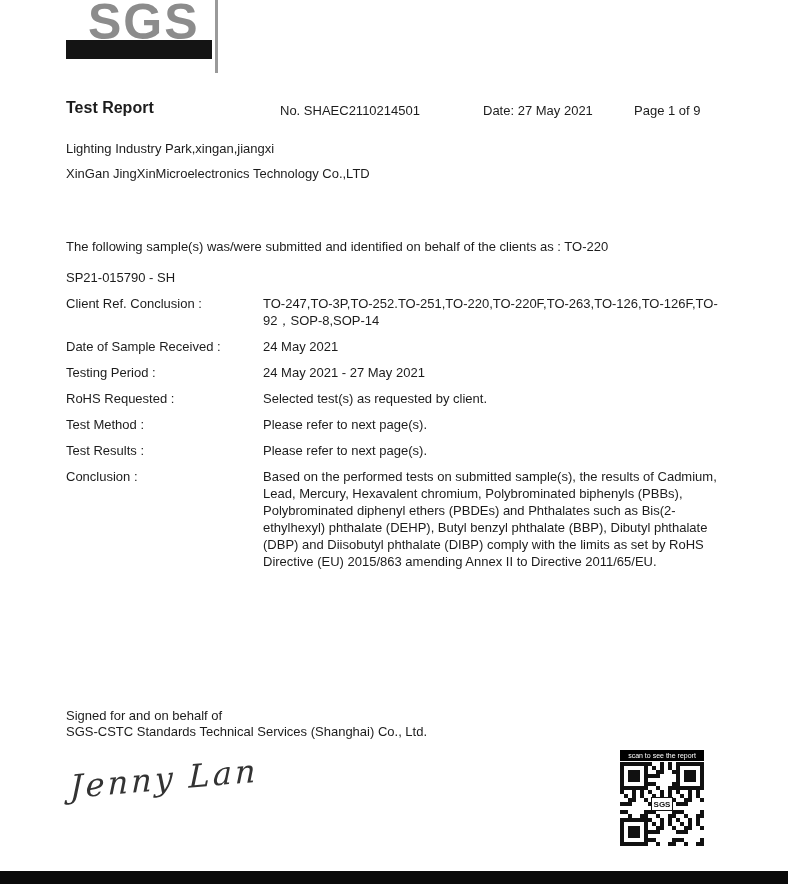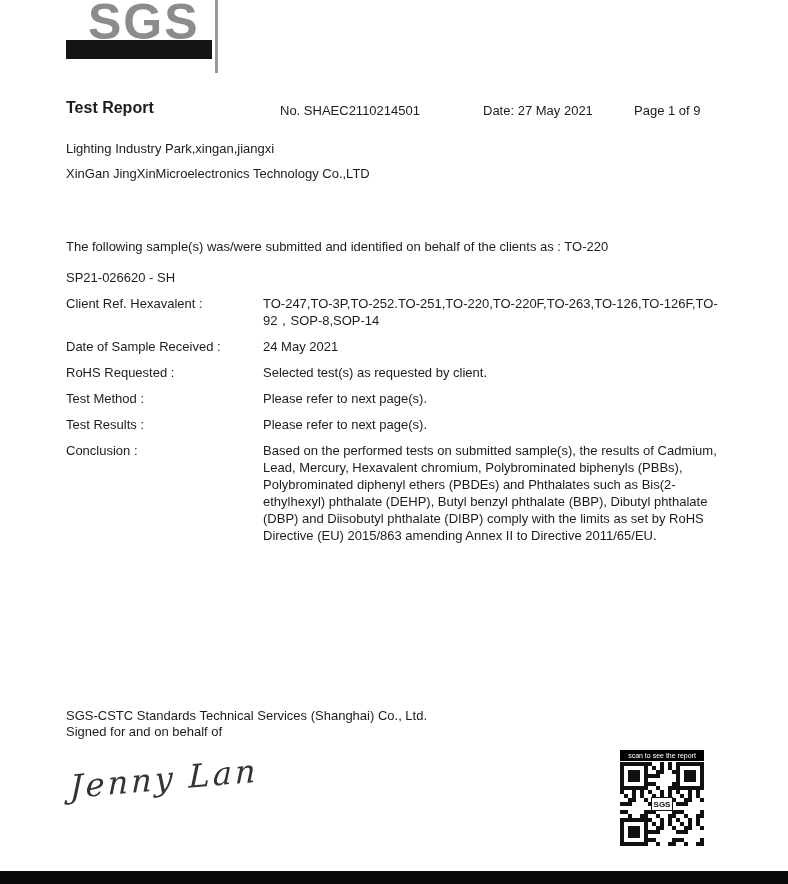--- a/index.html
+++ b/index.html
@@ -77,51 +77,55 @@
 
 <div class="client">
   <div>Lighting Industry Park,xingan,jiangxi</div>
   <div>XinGan JingXinMicroelectronics Technology Co.,LTD</div>
 </div>
 
 <div class="content">
   <div class="intro">The following sample(s) was/were submitted and identified on behalf of the clients as : TO-220</div>
 
   <div class="row">
-    <div class="value">SP21-026620 - SH</div>
-  </div>
-  <div class="row">
-    <div class="label">Client Ref. Hexavalent :</div>
+    <div class="value">SP21-015790 - SH</div>
+  </div>
+  <div class="row">
+    <div class="label">Client Ref. Conclusion :</div>
     <div class="value">TO-247,TO-3P,TO-252.TO-251,TO-220,TO-220F,TO-263,TO-126,TO-126F,TO-92，SOP-8,SOP-14</div>
   </div>
   <div class="row">
     <div class="label">Date of Sample Received :</div>
     <div class="value">24 May 2021</div>
   </div>
   <div class="row">
+    <div class="label">Testing Period :</div>
+    <div class="value">24 May 2021 - 27 May 2021</div>
+  </div>
+  <div class="row">
     <div class="label">RoHS Requested :</div>
     <div class="value">Selected test(s) as requested by client.</div>
   </div>
   <div class="row">
     <div class="label">Test Method :</div>
     <div class="value">Please refer to next page(s).</div>
   </div>
   <div class="row">
     <div class="label">Test Results :</div>
     <div class="value">Please refer to next page(s).</div>
   </div>
   <div class="row">
     <div class="label">Conclusion :</div>
     <div class="value">Based on the performed tests on submitted sample(s), the results of Cadmium, Lead, Mercury, Hexavalent chromium, Polybrominated biphenyls (PBBs), Polybrominated diphenyl ethers (PBDEs) and Phthalates such as Bis(2-ethylhexyl) phthalate (DEHP), Butyl benzyl phthalate (BBP), Dibutyl phthalate (DBP) and Diisobutyl phthalate (DIBP) comply with the limits as set by RoHS Directive (EU) 2015/863 amending Annex II to Directive 2011/65/EU.</div>
   </div>
 </div>
 
 <div class="signed">
+  <div>Signed for and on behalf of</div>
   <div>SGS-CSTC Standards Technical Services (Shanghai) Co., Ltd.</div>
-  <div>Signed for and on behalf of</div>
 </div>
 
 <div class="signature">Jenny Lan</div>
 
 <div class="qr-block">
   <div class="qr-caption">scan to see the report</div>
   <div class="qr-code">
       <div style="position:absolute;left:0px;top:0px;width:4px;height:4px;background:#111;"></div>
       <div style="position:absolute;left:4px;top:0px;width:4px;height:4px;background:#111;"></div>
       <div style="position:absolute;left:8px;top:0px;width:4px;height:4px;background:#111;"></div>

